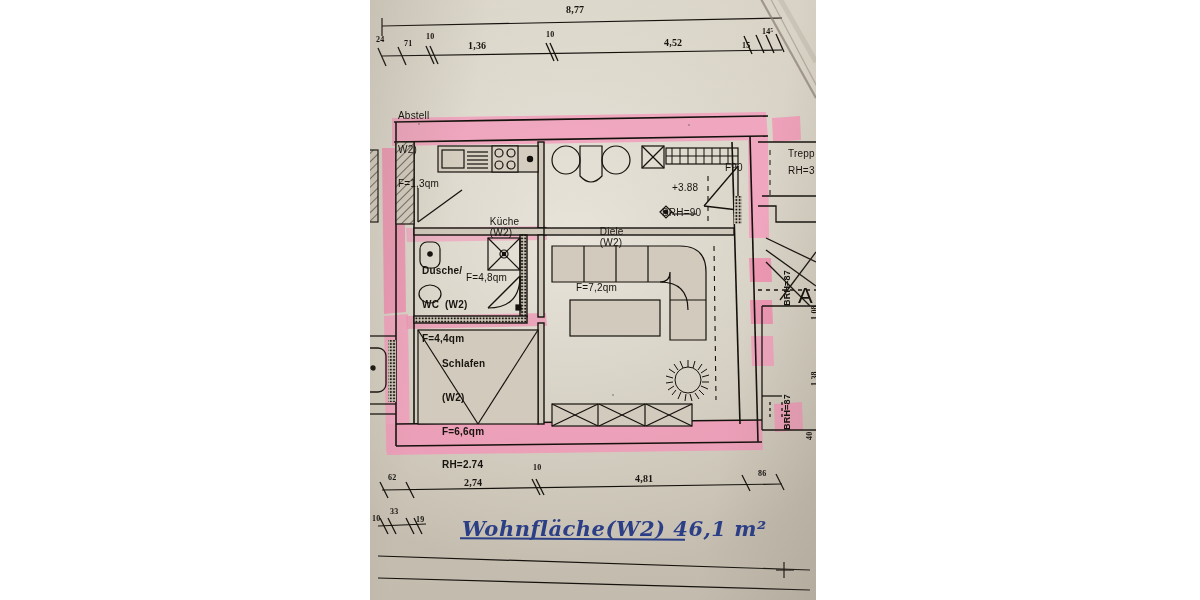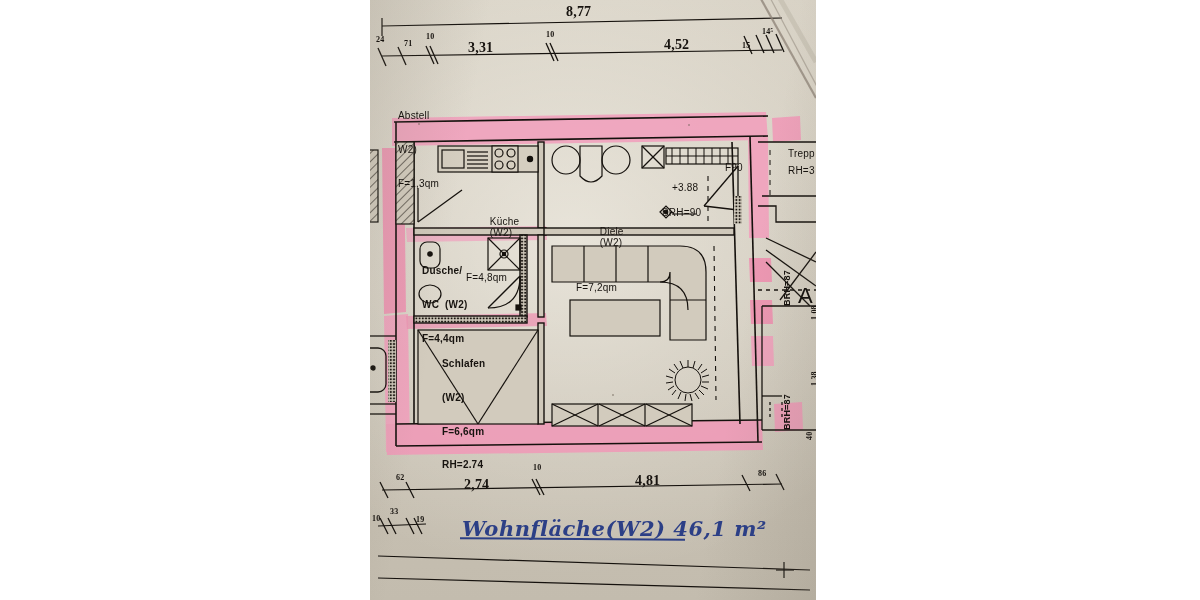--- a/index.html
+++ b/index.html
@@ -58,21 +58,21 @@
   .plan-text {
     position: absolute;
     font-family: "Liberation Sans", sans-serif;
     color: #17130f;
     white-space: pre;
     line-height: 1.12;
     letter-spacing: 0.2px;
   }
   .t-room   { font-size: 10px; font-weight: 400; }
   .t-room2  { font-size: 10px;  font-weight: 600; }
-  .t-dim    { font-size: 14px; font-weight: 600; font-family: "Liberation Serif", serif; }
+  .t-dim    { font-size: 10px; font-weight: 600; font-family: "Liberation Serif", serif; }
   .t-dimsm  { font-size: 8px;   font-weight: 700; font-family: "Liberation Serif", serif; }
   .t-small  { font-size: 9px;   font-weight: 600; }
 
   .rot90 {
     transform-origin: 0 0;
     transform: rotate(-90deg);
   }
 
   
   .hand {
@@ -459,27 +459,27 @@
 
     <div class="plan-text t-dimsm rot90" style="left:441px; top:320px;">1,08</div>
     <div class="plan-text t-dimsm rot90" style="left:441px; top:386px;">1,38</div>
     <div class="plan-text t-dimsm rot90" style="left:436px; top:440px;">40</div>
 
     <div class="plan-text t-dim" style="left:196px; top:4px;">8,77</div>
 
     <div class="plan-text t-dimsm" style="left:6px; top:36px;">24</div>
     <div class="plan-text t-dimsm" style="left:34px; top:40px;">71</div>
     <div class="plan-text t-dimsm" style="left:56px; top:33px;">10</div>
-    <div class="plan-text t-dim" style="left:98px; top:40px;">3,31</div>
+    <div class="plan-text t-dim" style="left:98px; top:40px;">1,36</div>
     <div class="plan-text t-dimsm" style="left:176px; top:31px;">10</div>
     <div class="plan-text t-dim" style="left:294px; top:37px;">4,52</div>
     <div class="plan-text t-dimsm" style="left:372px; top:42px;">15</div>
     <div class="plan-text t-dimsm" style="left:392px; top:28px;">14⁵</div>
 
-    <div class="plan-text t-dimsm" style="left:26px; top:474px;">62</div>
+    <div class="plan-text t-dimsm" style="left:18px; top:474px;">62</div>
     <div class="plan-text t-dim" style="left:94px; top:477px;">2,74</div>
     <div class="plan-text t-dimsm" style="left:163px; top:464px;">10</div>
     <div class="plan-text t-dim" style="left:265px; top:473px;">4,81</div>
     <div class="plan-text t-dimsm" style="left:388px; top:470px;">86</div>
 
     <div class="plan-text t-dimsm" style="left:2px; top:515px;">10</div>
     <div class="plan-text t-dimsm" style="left:20px; top:508px;">33</div>
     <div class="plan-text t-dimsm" style="left:46px; top:516px;">19</div>
 
     <div class="hand" id="hw-main">Wohnfläche(W2) 46,1 m²</div>

